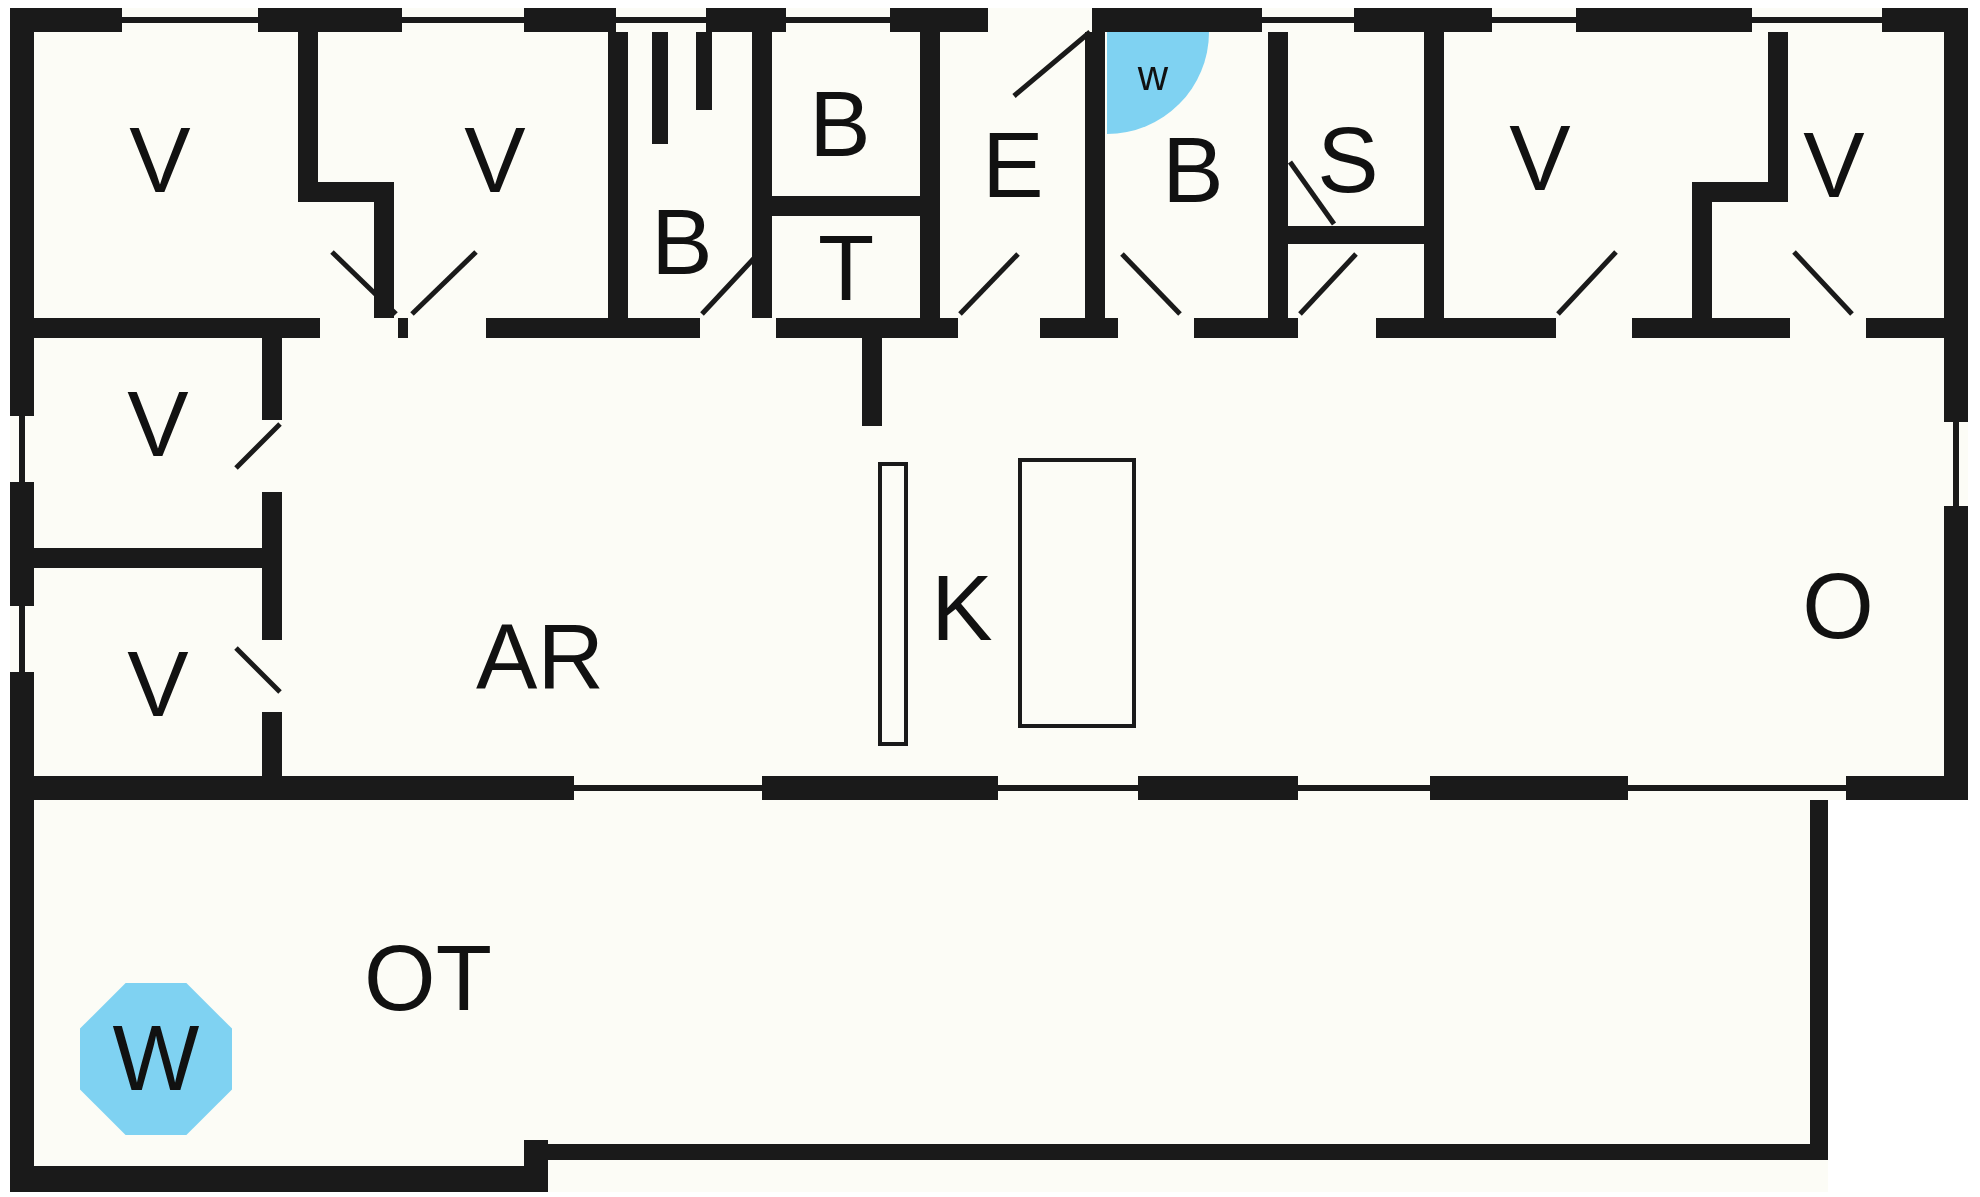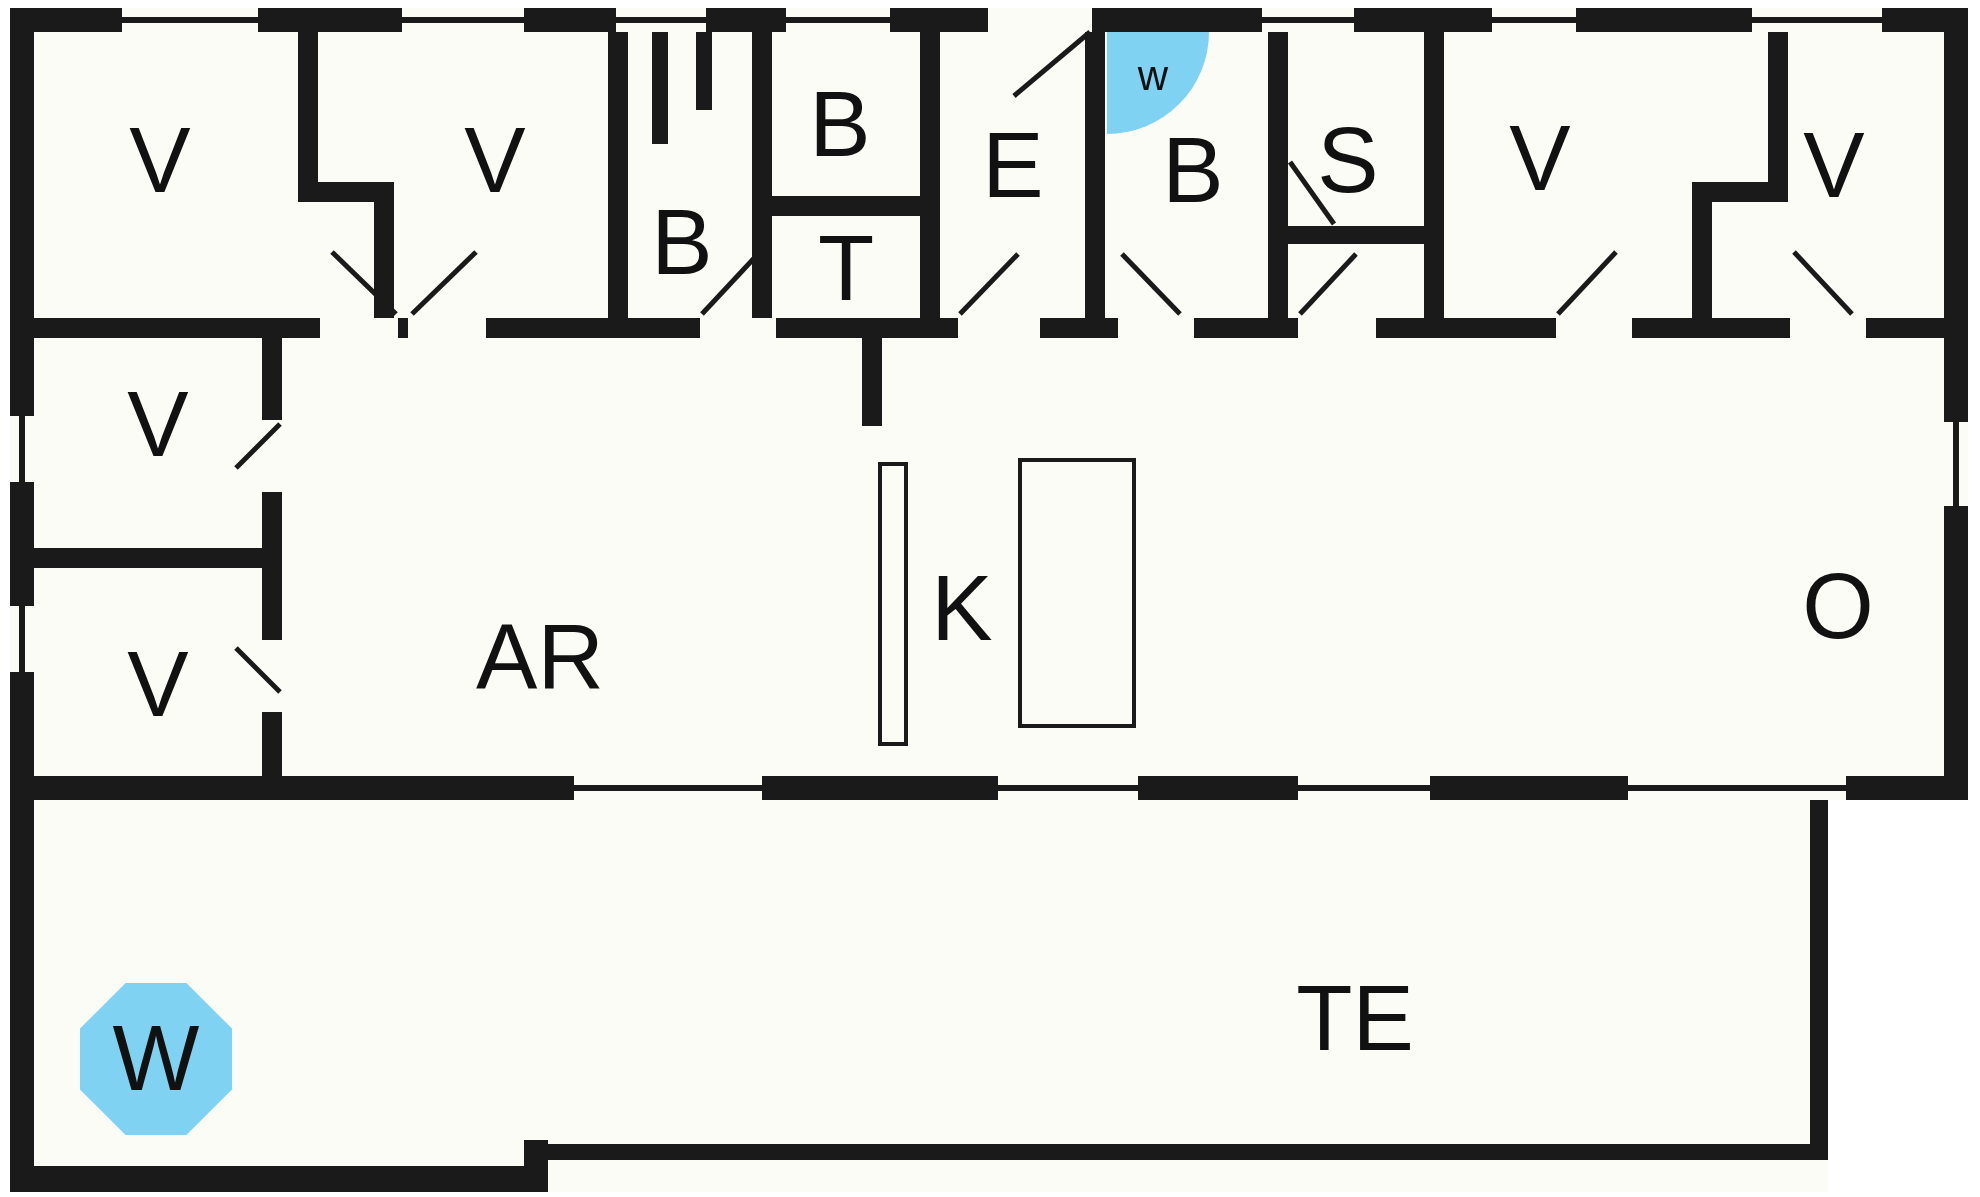--- a/index.html
+++ b/index.html
@@ -163,16 +163,16 @@
   <div class="room-label" style="left:1013px;top:165px;">E</div>
   <div class="room-label" style="left:1193px;top:170px;">B</div>
   <div class="room-label" style="left:1348px;top:160px;">S</div>
   <div class="room-label" style="left:1540px;top:158px;">V</div>
   <div class="room-label" style="left:1834px;top:165px;">V</div>
   <div class="room-label" style="left:158px;top:424px;">V</div>
   <div class="room-label" style="left:158px;top:684px;">V</div>
   <div class="room-label" style="left:540px;top:610px;margin-top:47px;">AR</div>
   <div class="room-label" style="left:962px;top:608px;">K</div>
   <div class="room-label" style="left:1838px;top:606px;">O</div>
+  <div class="room-label" style="left:428px;top:978px;">OT</div>
   <div class="room-label" style="left:156px;top:1058px;">W</div>
-  <div class="room-label" style="left:1355px;top:1018px;">TE</div>
 
 </div>
 
 </body></html>

